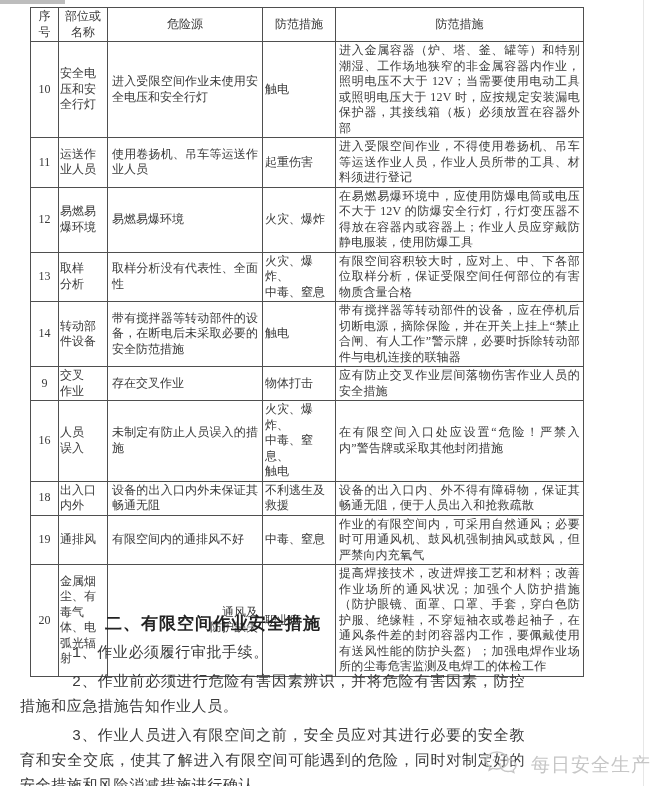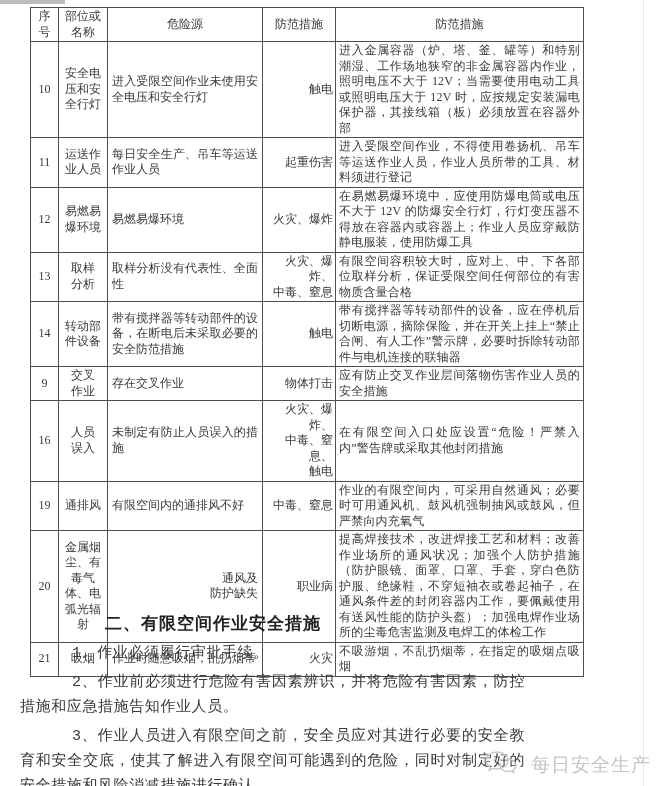--- a/index.html
+++ b/index.html
@@ -6,24 +6,24 @@
   html, body { width: 657px; height: 786px; background: #ffffff; overflow: hidden; }
   body { position: relative; font-family: "Liberation Serif", "DejaVu Serif", serif; color: #3a3a3a; }
 
   .scan-strip { position: absolute; left: 0; top: 0; width: 65px; height: 4px; background: #bdbdbd; }
   .page-edge-line { position: absolute; left: 643px; top: 0; width: 1px; height: 786px; background: #e7e7e7; }
 
   table.hazards { position: absolute; left: 30px; top: 7px; width: 553px; border-collapse: collapse; table-layout: fixed; }
   table.hazards td, table.hazards th { border: 1px solid #4f4f4f; vertical-align: middle; font-weight: normal; font-size: 12px; line-height: 15.5px; color: #3a3a3a; }
   th.hd { text-align: center; white-space: pre-line; padding: 1px; }
   td.c-no { text-align: center; padding: 1px; }
-  td.c-part { text-align: center; white-space: pre-line; padding: 1px; }
+  td.c-part { white-space: pre-line; padding: 1px; }
   td.c-haz { text-align: justify; text-justify: inter-character; padding: 1px 4px; }
   td.c-haz.ta-c { text-align: right; white-space: pre-line; margin-top: 13px; }
-  td.c-acc { text-align: right; white-space: pre-line; padding: 1px 2px; }
+  td.c-acc { text-align: left; white-space: pre-line; padding: 1px 2px; }
   td.c-meas { text-align: justify; text-justify: inter-character; padding: 1px 3px; letter-spacing: 0.2px; margin-left: 12px; }
 
   .section { position: absolute; left: 0; top: 606px; width: 540px; }
   .section h2 { font-size: 17px; font-weight: bold; color: #222; margin: 6px 0 6px 105px; letter-spacing: 1px; }
   .section p { font-size: 15px; line-height: 25px; letter-spacing: 0.6px; text-align: justify; text-justify: inter-character; margin: 0 0 4px 20px; width: 505px; text-indent: 52px; font-family: Liberation Mono, monospace; }
 
   .watermark { position: absolute; right: 6px; top: 750px; display: flex; align-items: center; gap: 13px; color: #c6c6c6; }
   .watermark .wm-text { font-size: 19px; letter-spacing: 1px; font-family: "Liberation Sans", "DejaVu Sans", sans-serif; }
 </style>
 </head>
@@ -56,21 +56,21 @@
 压和安
 全行灯</td>
     <td class="c-haz">进入受限空间作业未使用安全电压和安全行灯</td>
     <td class="c-acc">触电</td>
     <td class="c-meas">进入金属容器（炉、塔、釜、罐等）和特别潮湿、工作场地狭窄的非金属容器内作业，照明电压不大于 12V；当需要使用电动工具或照明电压大于 12V 时，应按规定安装漏电保护器，其接线箱（板）必须放置在容器外部</td>
   </tr>
   <tr style="height:36px">
     <td class="c-no">11</td>
     <td class="c-part">运送作
 业人员</td>
-    <td class="c-haz">每日安全生产、吊车等运送作业人员</td>
+    <td class="c-haz">使用卷扬机、吊车等运送作业人员</td>
     <td class="c-acc">起重伤害</td>
     <td class="c-meas">进入受限空间作业，不得使用卷扬机、吊车等运送作业人员，作业人员所带的工具、材料须进行登记</td>
   </tr>
   <tr style="height:55px">
     <td class="c-no">12</td>
     <td class="c-part">易燃易
 爆环境</td>
     <td class="c-haz">易燃易爆环境</td>
     <td class="c-acc">火灾、爆炸</td>
     <td class="c-meas">在易燃易爆环境中，应使用防爆电筒或电压不大于 12V 的防爆安全行灯，行灯变压器不得放在容器内或容器上；作业人员应穿戴防静电服装，使用防爆工具</td>
@@ -103,46 +103,48 @@
   <tr style="height:43px">
     <td class="c-no">16</td>
     <td class="c-part">人员
 误入</td>
     <td class="c-haz">未制定有防止人员误入的措施</td>
     <td class="c-acc">火灾、爆炸、
 中毒、窒息、
 触电</td>
     <td class="c-meas">在有限空间入口处应设置“危险！严禁入内”警告牌或采取其他封闭措施</td>
   </tr>
+  <tr style="height:33px">
+    <td class="c-no">18</td>
+    <td class="c-part">出入口
+内外</td>
+    <td class="c-haz">设备的出入口内外未保证其畅通无阻</td>
+    <td class="c-acc">不利逃生及
+救援</td>
+    <td class="c-meas">设备的出入口内、外不得有障碍物，保证其畅通无阻，便于人员出入和抢救疏散</td>
+  </tr>
   <tr style="height:40px">
     <td class="c-no">19</td>
     <td class="c-part">通排风</td>
     <td class="c-haz">有限空间内的通排风不好</td>
     <td class="c-acc">中毒、窒息</td>
     <td class="c-meas">作业的有限空间内，可采用自然通风；必要时可用通风机、鼓风机强制抽风或鼓风，但严禁向内充氧气</td>
   </tr>
   <tr style="height:104px">
     <td class="c-no">20</td>
     <td class="c-part">金属烟
 尘、有
 毒气
 体、电
 弧光辐
 射</td>
     <td class="c-haz ta-c">通风及
 防护缺失</td>
     <td class="c-acc">职业病</td>
     <td class="c-meas">提高焊接技术，改进焊接工艺和材料；改善作业场所的通风状况；加强个人防护措施（防护眼镜、面罩、口罩、手套，穿白色防护服、绝缘鞋，不穿短袖衣或卷起袖子，在通风条件差的封闭容器内工作，要佩戴使用有送风性能的防护头盔）；加强电焊作业场所的尘毒危害监测及电焊工的体检工作</td>
-  </tr>
-  <tr style="height:26px">
-    <td class="c-no">21</td>
-    <td class="c-part">吸烟</td>
-    <td class="c-haz">作业时随意吸烟，乱扔烟蒂</td>
-    <td class="c-acc">火灾</td>
-    <td class="c-meas">不吸游烟，不乱扔烟蒂，在指定的吸烟点吸烟</td>
   </tr>
 </tbody>
   </table>
 
 <div class="section">
   <h2>二、有限空间作业安全措施</h2>
   <p>1、作业必须履行审批手续。</p>
   <p>2、作业前必须进行危险有害因素辨识，并将危险有害因素，防控措施和应急措施告知作业人员。</p>
   <p>3、作业人员进入有限空间之前，安全员应对其进行必要的安全教育和安全交底，使其了解进入有限空间可能遇到的危险，同时对制定好的安全措施和风险消减措施进行确认。</p>
 </div>

